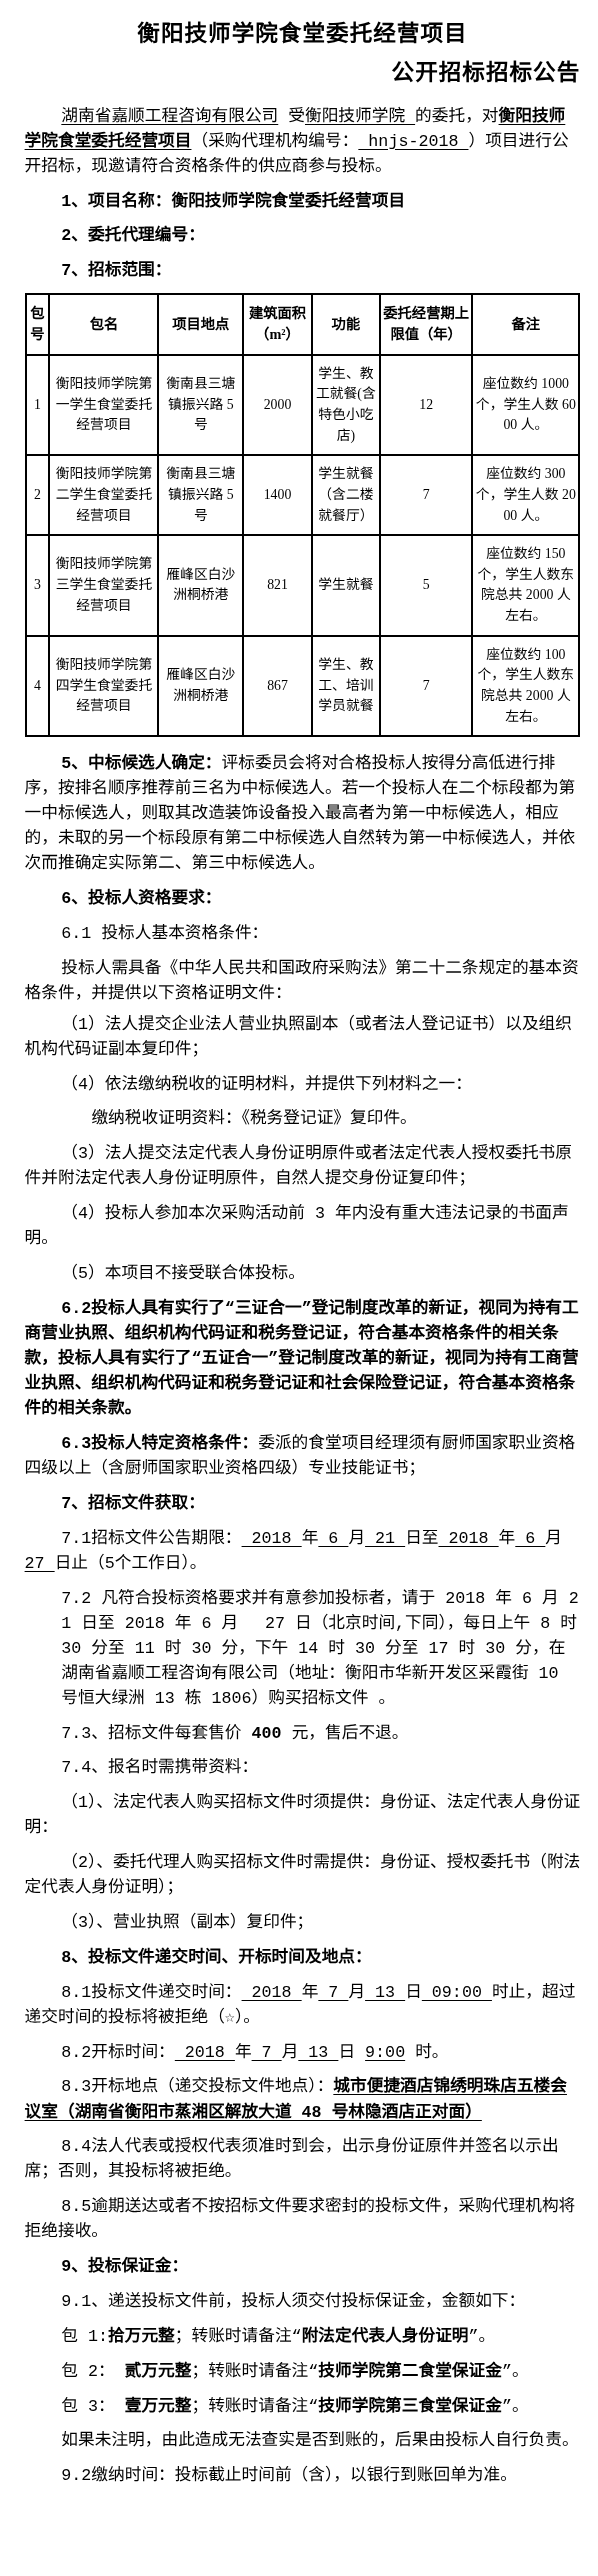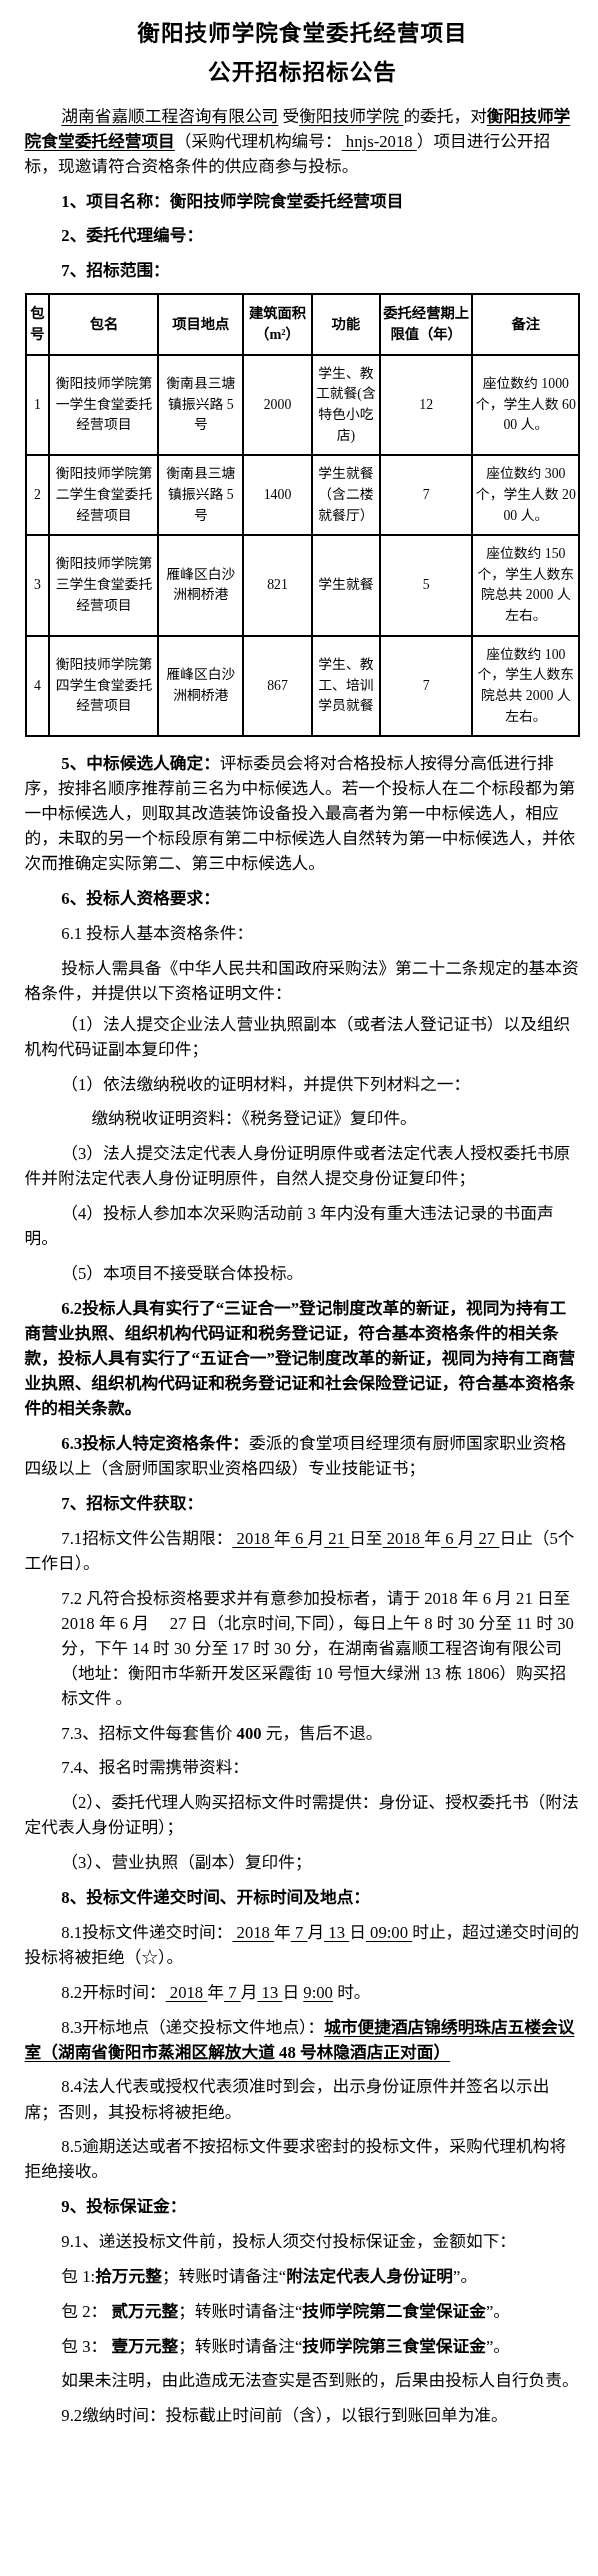--- a/index.html
+++ b/index.html
@@ -18,27 +18,29 @@
   .title {
     text-align: center;
     font-weight: bold;
     font-size: 22.6px;
     line-height: 1.55;
     margin: 3.9px 0 0 0;
     letter-spacing: 1px;
   }
   .title.second {
     margin-bottom: 14px;
+    text-align: right;
   }
   .content p.para {
     font-size: 16.7px;
     line-height: 1.5;
     margin: 9.8px 0;
     text-indent: 2.2em;
     word-break: break-all;
+    font-family: Liberation Mono, monospace;
   }
   .content p.para.tight { margin-top: -3.9px; }
   .content p.para.block { margin-left: 2.2em; text-indent: 0; margin-top: 8px; }
   .content p.para.deep { text-indent: 4em; }
   .b { font-weight: bold; }
   .u { text-decoration: underline; text-underline-offset: 3px; }
   table.bid-table {
     width: 100%;
     border-collapse: collapse;
     table-layout: fixed;
@@ -136,32 +138,33 @@
           </tr>
         </tbody>
     </table>
 
     <div id="body-container">
         <p class="para"><span class="b">5、中标候选人确定：</span><span>评标委员会将对合格投标人按得分高低进行排序，按排名顺序推荐前三名为中标候选人。若一个投标人在二个标段都为第一中标候选人，则取其改造装饰设备投入最高者为第一中标候选人，相应的，未取的另一个标段原有第二中标候选人自然转为第一中标候选人，并依次而推确定实际第二、第三中标候选人。</span></p>
         <p class="para"><span class="b">6、投标人资格要求：</span></p>
         <p class="para"><span>6.1 投标人基本资格条件：</span></p>
         <p class="para"><span>投标人需具备《中华人民共和国政府采购法》第二十二条规定的基本资格条件，并提供以下资格证明文件：</span></p>
         <p class="para tight"><span>（1）法人提交企业法人营业执照副本（或者法人登记证书）以及组织机构代码证副本复印件；</span></p>
-        <p class="para"><span>（1）依法缴纳税收的证明材料，并提供下列材料之一：</span></p>
+        <p class="para"><span>（4）依法缴纳税收的证明材料，并提供下列材料之一：</span></p>
         <p class="para deep"><span>缴纳税收证明资料：《税务登记证》复印件。</span></p>
         <p class="para"><span>（3）法人提交法定代表人身份证明原件或者法定代表人授权委托书原件并附法定代表人身份证明原件，自然人提交身份证复印件；</span></p>
         <p class="para"><span>（4）投标人参加本次采购活动前 3 年内没有重大违法记录的书面声明。</span></p>
         <p class="para"><span>（5）本项目不接受联合体投标。</span></p>
         <p class="para"><span class="b">6.2投标人具有实行了“三证合一”登记制度改革的新证，视同为持有工商营业执照、组织机构代码证和税务登记证，符合基本资格条件的相关条款，投标人具有实行了“五证合一”登记制度改革的新证，视同为持有工商营业执照、组织机构代码证和税务登记证和社会保险登记证，符合基本资格条件的相关条款。</span></p>
         <p class="para"><span class="b">6.3投标人特定资格条件：</span><span>委派的食堂项目经理须有厨师国家职业资格四级以上（含厨师国家职业资格四级）专业技能证书；</span></p>
         <p class="para"><span class="b">7、招标文件获取：</span></p>
         <p class="para"><span>7.1招标文件公告期限：</span><span class="u"> 2018 </span><span>年</span><span class="u"> 6 </span><span>月</span><span class="u"> 21 </span><span>日至</span><span class="u"> 2018 </span><span>年</span><span class="u"> 6 </span><span>月</span><span class="u"> 27 </span><span>日止（5个工作日）。</span></p>
         <p class="para block"><span>7.2 凡符合投标资格要求并有意参加投标者，请于 2018 年 6 月 21 日至 2018 年 6 月　 27 日（北京时间,下同），每日上午 8 时 30 分至 11 时 30 分，下午 14 时 30 分至 17 时 30 分，在湖南省嘉顺工程咨询有限公司（地址：衡阳市华新开发区采霞街 10 号恒大绿洲 13 栋 1806）购买招标文件 。</span></p>
         <p class="para"><span>7.3、招标文件每套售价 </span><span class="b">400</span><span> 元，售后不退。</span></p>
         <p class="para"><span>7.4、报名时需携带资料：</span></p>
+        <p class="para"><span>（1）、法定代表人购买招标文件时须提供：身份证、法定代表人身份证明：</span></p>
         <p class="para"><span>（2）、委托代理人购买招标文件时需提供：身份证、授权委托书（附法定代表人身份证明）；</span></p>
         <p class="para"><span>（3）、营业执照（副本）复印件；</span></p>
         <p class="para"><span class="b">8、投标文件递交时间、开标时间及地点：</span></p>
         <p class="para"><span>8.1投标文件递交时间：</span><span class="u"> 2018 </span><span>年</span><span class="u"> 7 </span><span>月</span><span class="u"> 13 </span><span>日</span><span class="u"> 09:00 </span><span>时止，超过递交时间的投标将被拒绝（☆）。</span></p>
         <p class="para"><span>8.2开标时间：</span><span class="u"> 2018 </span><span>年</span><span class="u"> 7 </span><span>月</span><span class="u"> 13 </span><span>日 </span><span class="u">9:00</span><span> 时。</span></p>
         <p class="para"><span>8.3开标地点（递交投标文件地点）：</span><span class="b u">城市便捷酒店锦绣明珠店五楼会议室（湖南省衡阳市蒸湘区解放大道 48 号林隐酒店正对面） </span></p>
         <p class="para"><span>8.4法人代表或授权代表须准时到会，出示身份证原件并签名以示出席；否则，其投标将被拒绝。</span></p>
         <p class="para"><span>8.5逾期送达或者不按招标文件要求密封的投标文件，采购代理机构将拒绝接收。</span></p>
         <p class="para"><span class="b">9、投标保证金：</span></p>
         <p class="para"><span>9.1、递送投标文件前，投标人须交付投标保证金，金额如下：</span></p>

